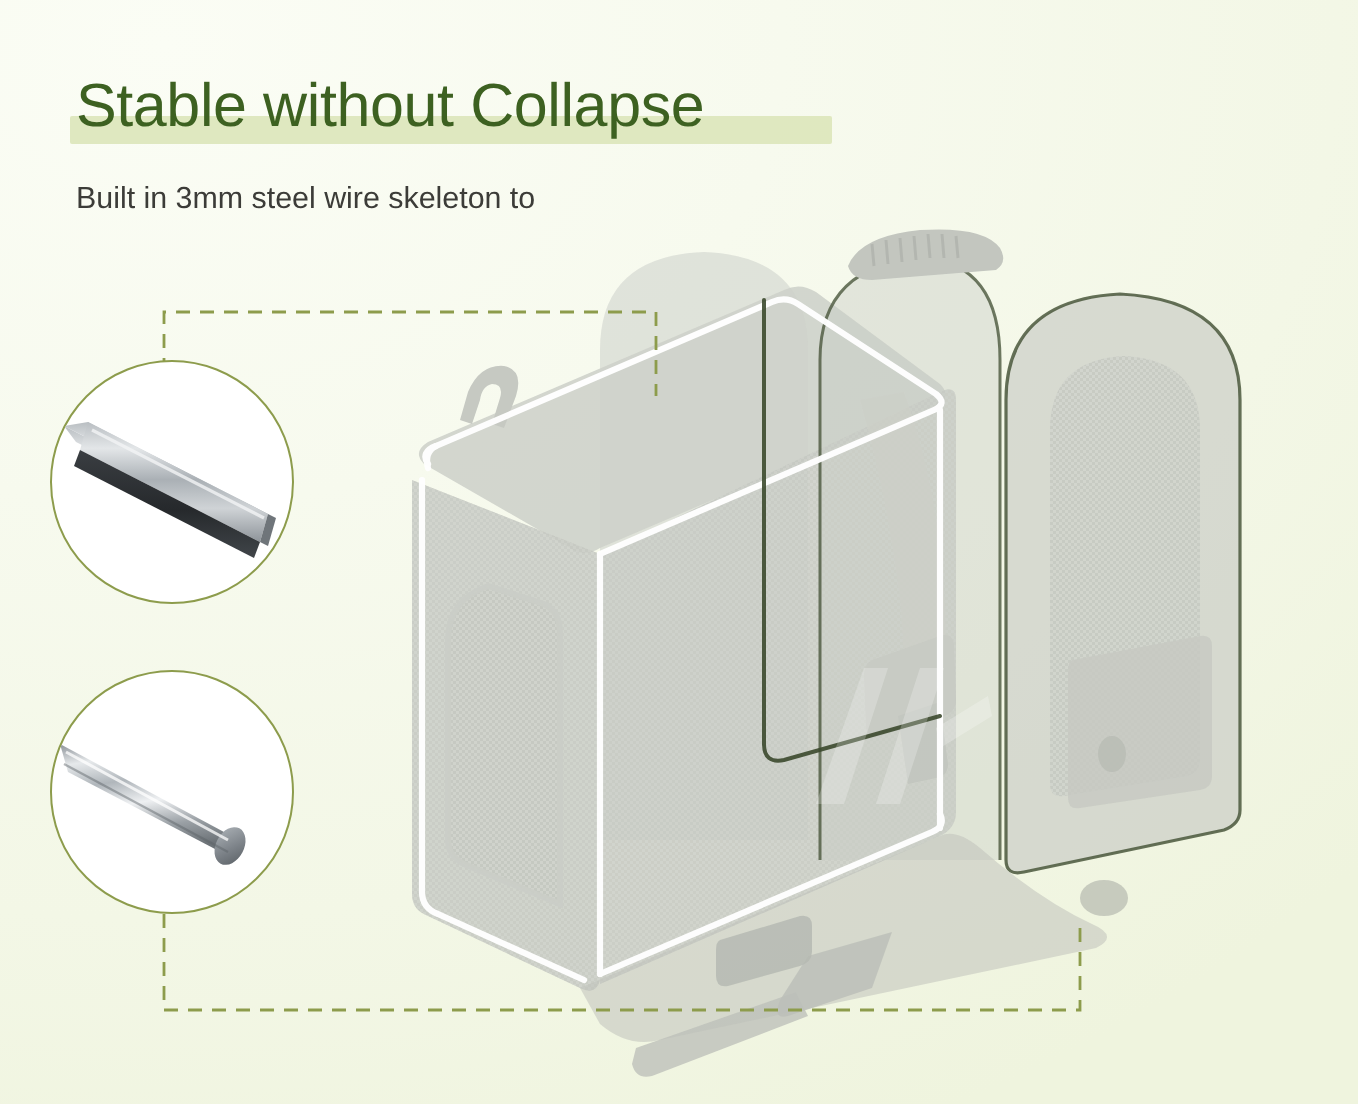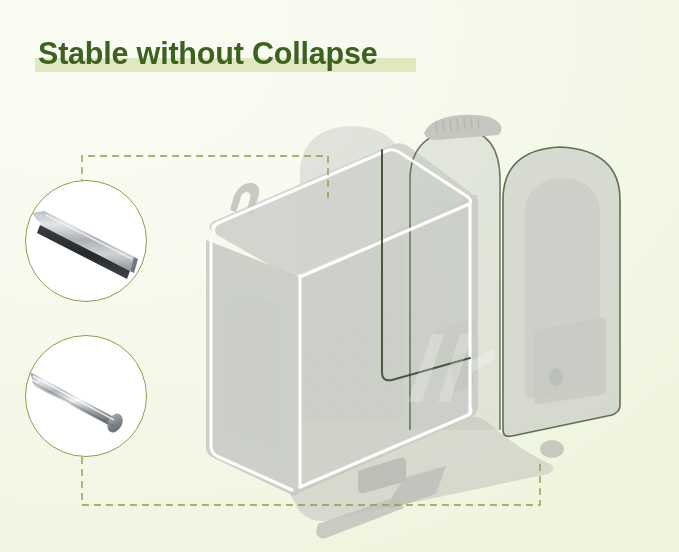--- a/index.html
+++ b/index.html
@@ -15,21 +15,21 @@
   }
 
   
   #title-wrap{position:absolute;left:38px;top:33px;}
   #title-hl{
     position:absolute;left:-3px;top:25px;height:14px;width:381px;
     background:#dde7bd;opacity:.95;border-radius:1px;
   }
   #title{
     position:relative;margin:0;
-    font-size:30.5px;font-weight:bold;letter-spacing:-.2px;
+    font-size:30.5px;font-weight:normal;letter-spacing:-.2px;
     color:#3d6121;line-height:40px;white-space:nowrap;text-align:right;
   }
   #subtitle{
     position:absolute;left:38px;top:88px;width:330px;
     margin:0;font-size:15.2px;line-height:24px;color:#3c3c38;
   }
 
   
   .dash{position:absolute;}
   #dash-top{left:80px;top:152px;width:250px;height:60px;}
@@ -256,16 +256,16 @@
       </g>
     </svg>
   </div>
 
   <div id="title-wrap">
     <div id="title-hl"></div>
     <h1 id="title">Stable without Collapse</h1>
   </div>
 
   <p id="subtitle">
-    <br>
+    <span>Built in 3mm steel wire skeleton to</span><br>
   </p>
 
 </div>
 
 </body></html>

